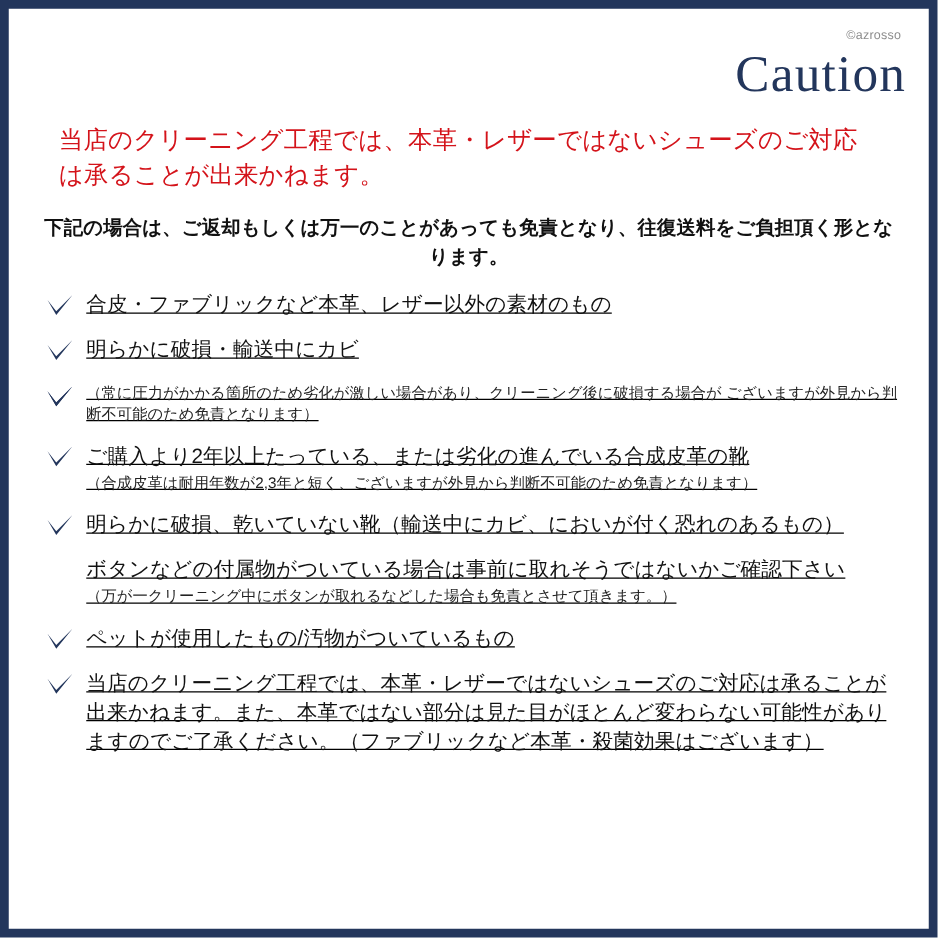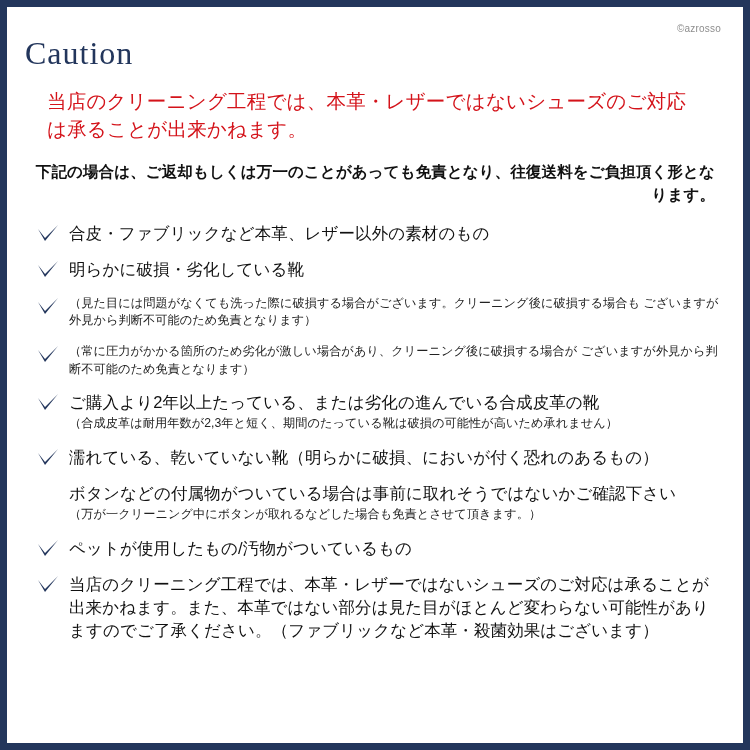--- a/index.html
+++ b/index.html
@@ -32,53 +32,54 @@
   }
   .brand {
     position: absolute;
     top: 16px;
     right: 22px;
     font-size: 10px;
     color: #8d8d8d;
     letter-spacing: 0.2px;
   }
   .title {
-    text-align: left;
+    text-align: right;
     font-family: "Liberation Serif", "DejaVu Serif", serif;
-    font-size: 32px;
+    font-size: 41px;
     color: #23365c;
     letter-spacing: 1px;
     margin: 14px 0 0 0;
     font-weight: normal;
   }
   .lead {
     text-align: left;
     color: #d4131a;
     font-size: 19.5px;
     line-height: 1.42;
     margin: 16px 22px 0 22px;
     letter-spacing: 0.2px;
   }
   .subhead {
-    text-align: right;
+    text-align: center;
     color: #111111;
     font-size: 15.5px;
     font-weight: bold;
     line-height: 1.45;
     margin: 18px 10px 0 10px;
     letter-spacing: 0.1px;
   }
   .list {
     margin: 16px 0 0 0;
     padding: 0 6px 0 8px;
   }
   .item {
     position: relative;
     padding-left: 36px;
     margin-bottom: 13px;
+    text-decoration: underline;
   }
   .item.noCheck {
     padding-left: 36px;
   }
   .check {
     position: absolute;
     left: 4px;
     top: 2px;
     width: 22px;
     height: 18px;
@@ -125,60 +126,58 @@
         <div class="main-line">合皮・ファブリックなど本革、レザー以外の素材のもの</div>
         <div class="sub-line"></div>
       </div>
 
       <div class="item">
         <span class="check">
           <svg width="22" height="18" viewBox="0 0 22 18">
               <path d="M1 5 L8 14 L21 1 L8 17 Z" fill="#23365c"></path>
             </svg>
         </span>
-        <div class="main-line">明らかに破損・劣化している靴</div>
-      </div>
-
-      <div class="item">
-        <span class="check">
-          <svg width="22" height="18" viewBox="0 0 22 18">
-              <path d="M1 5 L8 14 L21 1 L8 17 Z" fill="#23365c"></path>
-            </svg>
-        </span>
-        <div class="sub-line">（見た目には問題がなくても洗った際に破損する場合がございます。クリーニング後に破損する場合も
-ございますが外見から判断不可能のため免責となります）</div>
+        <div class="main-line">明らかに破損・輸送中にカビ</div>
+      </div>
+
+      <div class="item">
+        <span class="check">
+          <svg width="22" height="18" viewBox="0 0 22 18">
+              <path d="M1 5 L8 14 L21 1 L8 17 Z" fill="#23365c"></path>
+            </svg>
+        </span>
       </div>
 
       <div class="item">
         <span class="check">
           <svg width="22" height="18" viewBox="0 0 22 18">
               <path d="M1 5 L8 14 L21 1 L8 17 Z" fill="#23365c"></path>
             </svg>
         </span>
         <div class="sub-line">（常に圧力がかかる箇所のため劣化が激しい場合があり、クリーニング後に破損する場合が
 ございますが外見から判断不可能のため免責となります）</div>
       </div>
 
       <div class="item">
         <span class="check">
           <svg width="22" height="18" viewBox="0 0 22 18">
               <path d="M1 5 L8 14 L21 1 L8 17 Z" fill="#23365c"></path>
             </svg>
         </span>
         <div class="main-line">ご購入より2年以上たっている、または劣化の進んでいる合成皮革の靴</div>
-        <div class="sub-line">（合成皮革は耐用年数が2,3年と短く、期間のたっている靴は破損の可能性が高いため承れません）</div>
-      </div>
-
-      <div class="item">
-        <span class="check">
-          <svg width="22" height="18" viewBox="0 0 22 18">
-              <path d="M1 5 L8 14 L21 1 L8 17 Z" fill="#23365c"></path>
-            </svg>
-        </span>
-        <div class="main-line">濡れている、乾いていない靴（明らかに破損、においが付く恐れのあるもの）</div>
+        <div class="sub-line">（合成皮革は耐用年数が2,3年と短く、ございますが外見から判断不可能のため免責となります）</div>
+      </div>
+
+      <div class="item">
+        <span class="check">
+          <svg width="22" height="18" viewBox="0 0 22 18">
+              <path d="M1 5 L8 14 L21 1 L8 17 Z" fill="#23365c"></path>
+            </svg>
+        </span>
+        <div class="main-line">明らかに破損、乾いていない靴（輸送中にカビ、においが付く恐れのあるもの）</div>
         <div class="sub-line"></div>
       </div>
 
       <div class="item noCheck">
         <div class="main-line">ボタンなどの付属物がついている場合は事前に取れそうではないかご確認下さい</div>
         <div class="sub-line">（万が一クリーニング中にボタンが取れるなどした場合も免責とさせて頂きます。）</div>
       </div>
 
       <div class="item">
         <span class="check">

